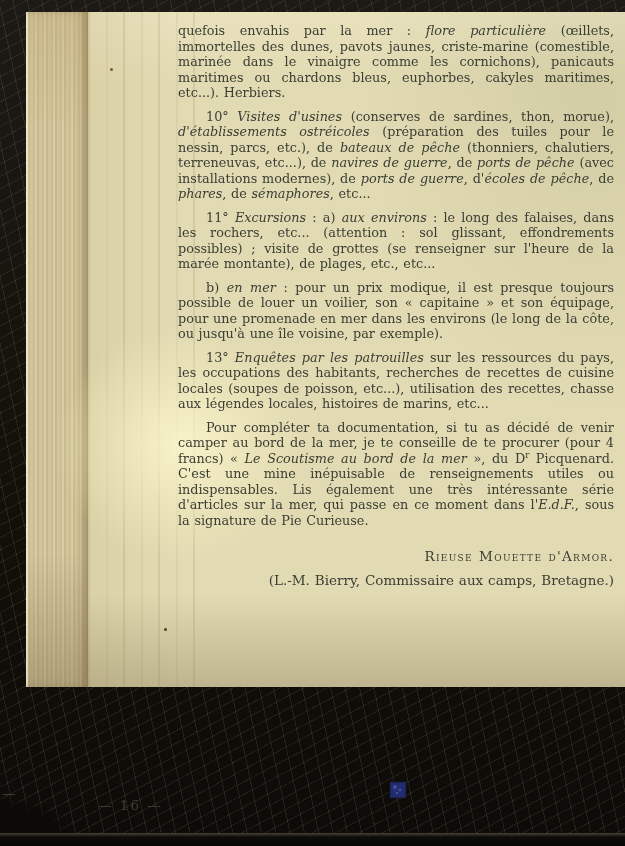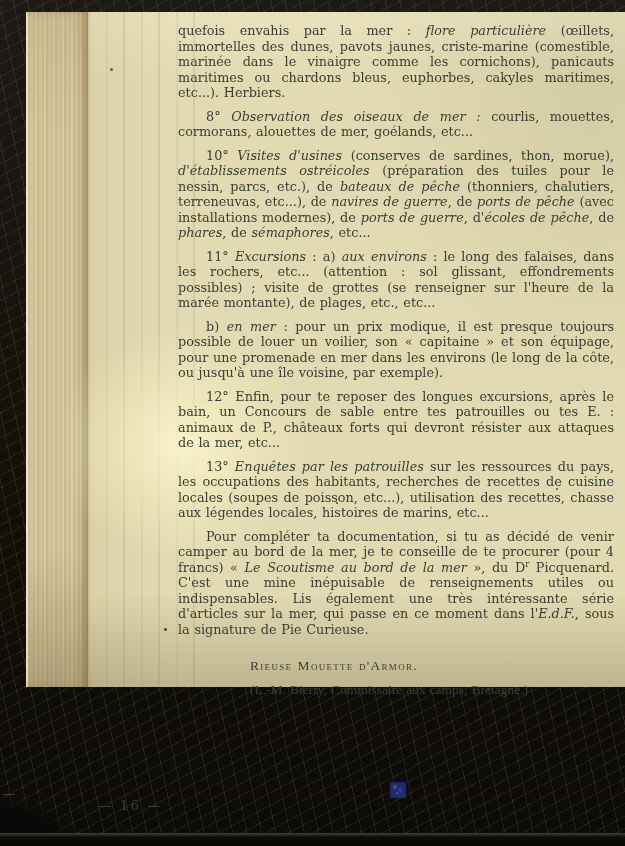--- a/index.html
+++ b/index.html
@@ -49,21 +49,21 @@
   
   .text-block {
     position:absolute; left:152px; top:11px; width:436px;
     color:#3a3e34; font-size:12.8px; line-height:15.5px;
     text-align:justify; word-spacing:0.6px;
   }
   p.para { margin:0 0 8px 0; }
   p.para.indent { text-indent:28px; }
   .it { font-style:italic; }
   sup { font-size:8.5px; line-height:0; vertical-align:super; }
-  .signature { margin-top:21px; padding-left:72px; text-align:left;font-family:Liberation Serif, serif; }
+  .signature { margin-top:21px; padding-left:72px; text-align:right; }
   .sig1 { font-variant:small-caps; letter-spacing:1.3px; font-size:13.5px; }
   .sig2 { margin-top:8px; font-size:13.5px; }
   .page-number {
     position:absolute; left:72px; top:785px;
     font-size:13.5px; letter-spacing:2px; color:#3c4136;text-align:right;
   }
   .edge-dash {
     position:absolute; left:2px; top:785px; font-size:13.5px; color:#44413a;
   }
   
@@ -98,25 +98,23 @@
 <div class="backdrop"></div>
 
 <div class="page">
   <div class="stack-strip"></div>
   <div class="creases"></div>
   <div class="flash"></div>
 
   <div class="text-block">
 
     <p class="para"><span>quefois envahis par la mer : </span><span class="it">flore particulière</span><span> (œillets, immortelles des dunes, pavots jaunes, criste-marine (comestible, marinée dans le vinaigre comme les cornichons), panicauts maritimes ou chardons bleus, euphorbes, cakyles maritimes, etc...). Herbiers.</span></p>
-      <p class="para indent"><span>8° </span><span class="it">Observation des oiseaux de mer :</span><span> courlis, mouettes, cormorans, alouettes de mer, goélands, etc...</span></p>
       <p class="para indent"><span>10° </span><span class="it">Visites d'usines</span><span> (conserves de sardines, thon, morue), </span><span class="it">d'établissements ostréicoles</span><span> (préparation des tuiles pour le nessin, parcs, etc.), de </span><span class="it">bateaux de pêche</span><span> (thonniers, chalutiers, terreneuvas, etc...), de </span><span class="it">navires de guerre</span><span>, de </span><span class="it">ports de pêche</span><span> (avec installations modernes), de </span><span class="it">ports de guerre</span><span>, d'</span><span class="it">écoles de pêche</span><span>, de </span><span class="it">phares</span><span>, de </span><span class="it">sémaphores</span><span>, etc...</span></p>
       <p class="para indent"><span>11° </span><span class="it">Excursions</span><span> : a) </span><span class="it">aux environs</span><span> : le long des falaises, dans les rochers, etc... (attention : sol glissant, effondrements possibles) ; visite de grottes (se renseigner sur l'heure de la marée montante), de plages, etc., etc...</span></p>
       <p class="para indent"><span>b) </span><span class="it">en mer</span><span> : pour un prix modique, il est presque toujours possible de louer un voilier, son « capitaine » et son équipage, pour une promenade en mer dans les environs (le long de la côte, ou jusqu'à une île voisine, par exemple).</span></p>
-      <p class="para indent"><span>12° Enfin, pour te reposer des longues excursions, après le bain, un Concours de sable entre tes patrouilles ou tes E. : animaux de P., châteaux forts qui devront résister aux attaques de la mer, etc...</span></p>
       <p class="para indent"><span>13° </span><span class="it">Enquêtes par les patrouilles</span><span> sur les ressources du pays, les occupations des habitants, recherches de recettes de cuisine locales (soupes de poisson, etc...), utilisation des recettes, chasse aux légendes locales, histoires de marins, etc...</span></p>
       <p class="para indent"><span>Pour compléter ta documentation, si tu as décidé de venir camper au bord de la mer, je te conseille de te procurer (pour 4 francs) « </span><span class="it">Le Scoutisme au bord de la mer</span><span> », du D</span><sup>r</sup><span> Picquenard. C'est une mine inépuisable de renseignements utiles ou indispensables. Lis également une très intéressante série d'articles sur la mer, qui passe en ce moment dans l'</span><span class="it">E.d.F.</span><span>, sous la signature de Pie Curieuse.</span></p>
       <div class="signature">
       <div class="sig1">Rieuse Mouette d'Armor.</div>
       <div class="sig2">(L.-M. Bierry, Commissaire aux camps, Bretagne.)</div>
     </div>
   </div>
 
   <div class="page-number">— 16 —</div>
   <div class="stamp"></div>

